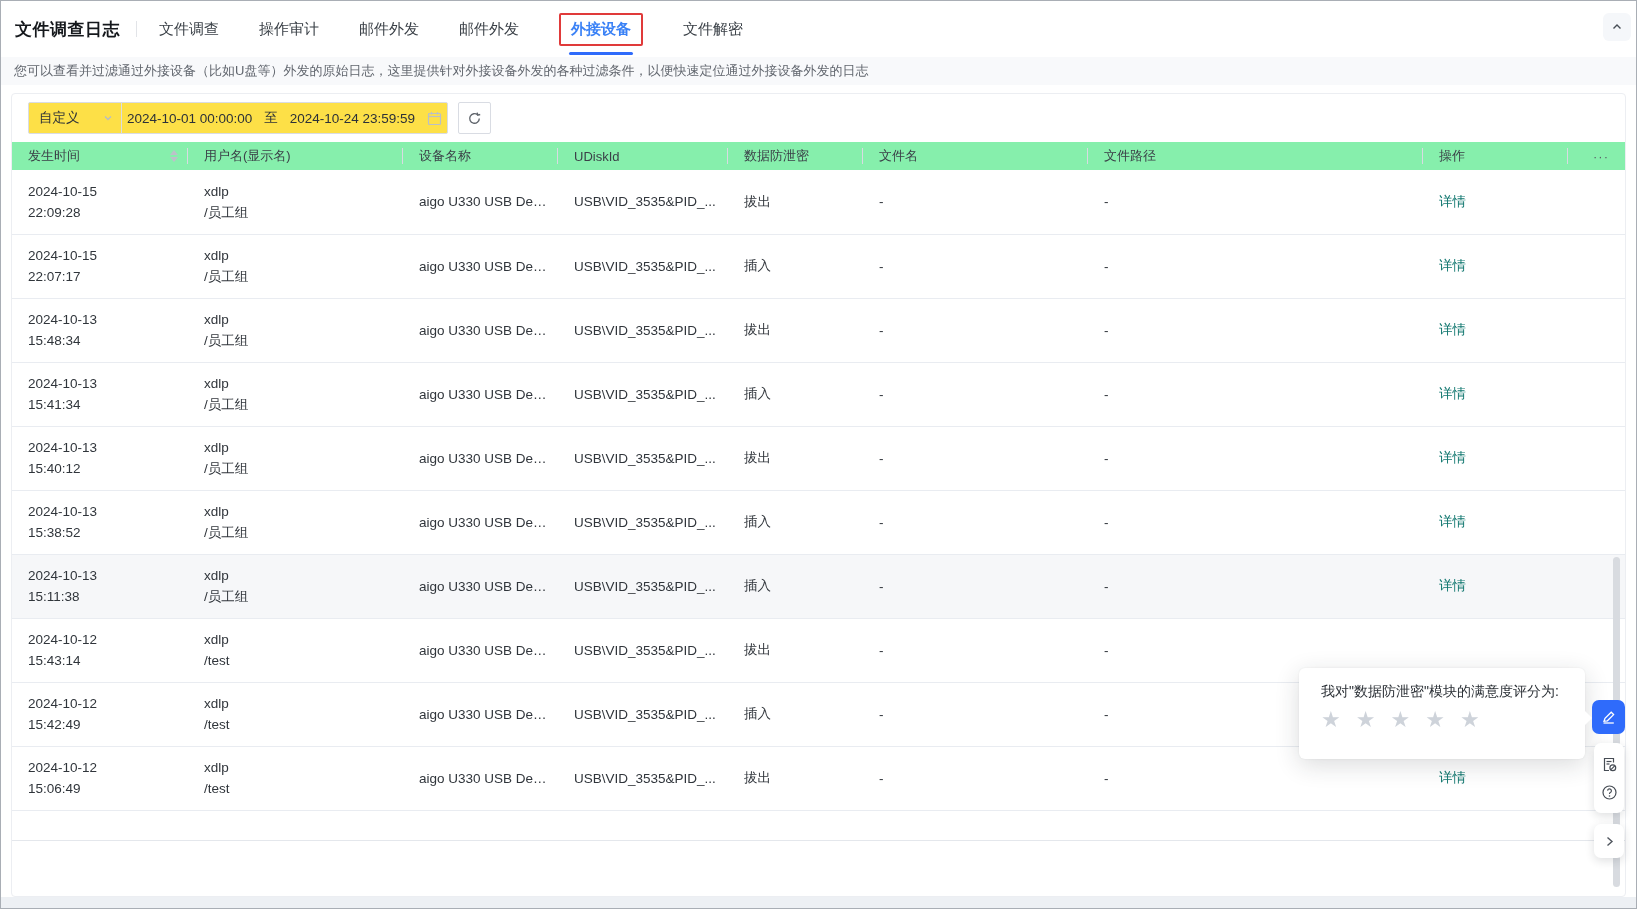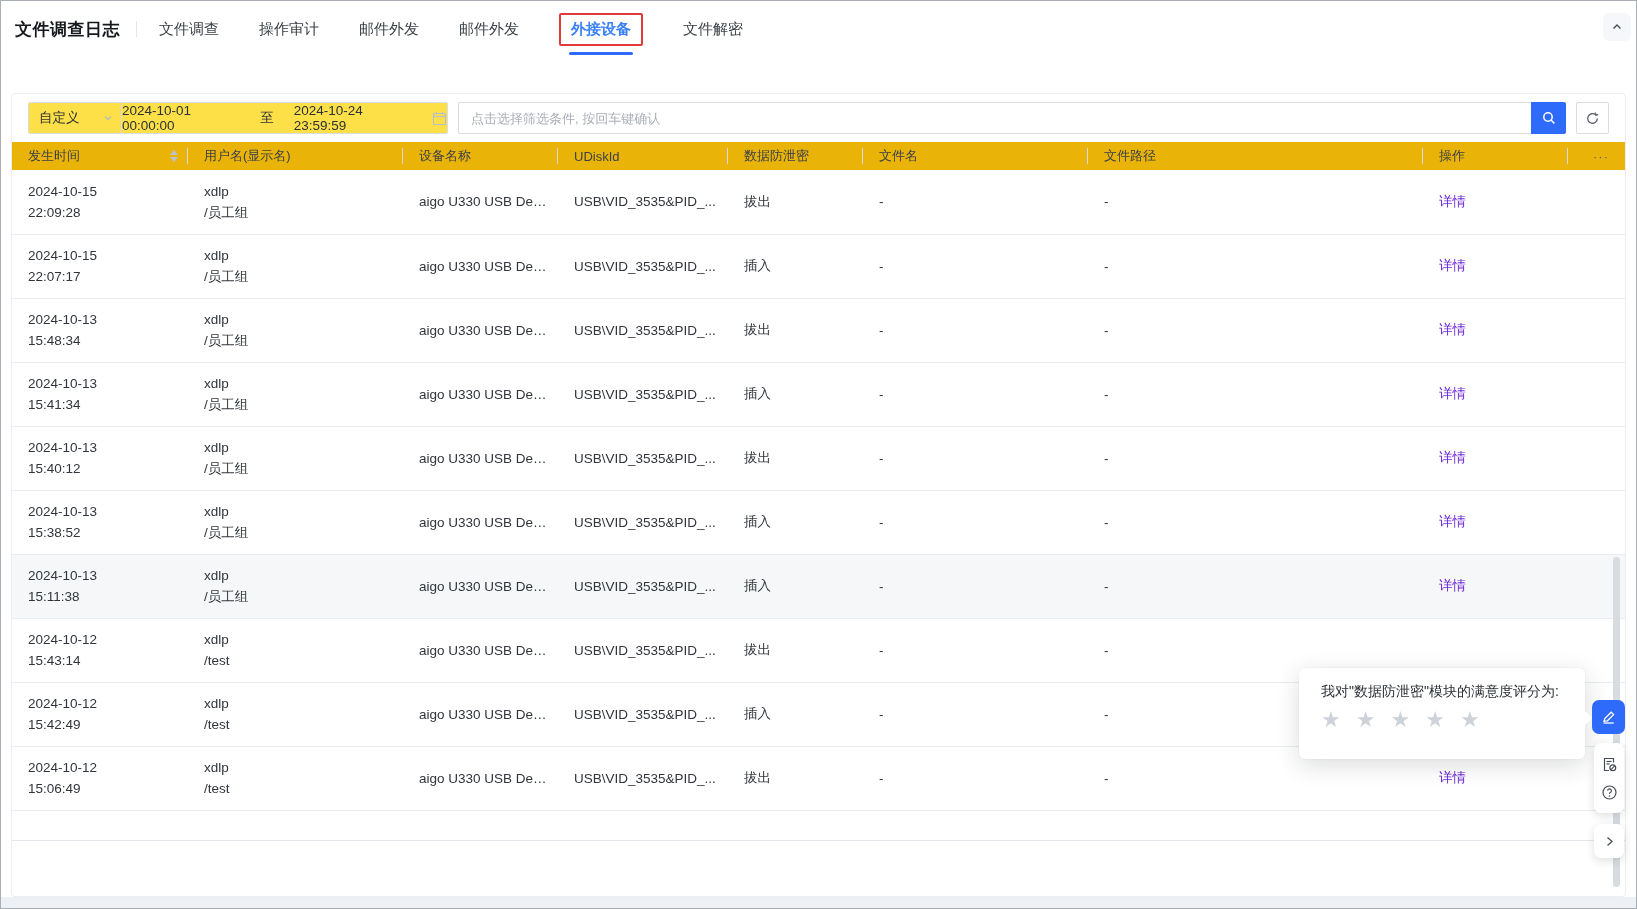--- a/index.html
+++ b/index.html
@@ -32,55 +32,55 @@
   .card { position:absolute; left:10px; right:10px; top:92px; bottom:11px;
           background:#fff; border:1px solid #eceef2; border-radius:4px; }
 
   
   .filters { position:absolute; top:8px; left:16px; right:16px; height:32px; display:flex; }
   .ctl { height:32px; border:1px solid #d9dce3; background:#fde047; display:flex;
          align-items:center; font-size:13.5px; color:#2c3138; }
   .range-select { width:94px; border-radius:2px 0 0 2px; padding:0 8px 0 10px;
          justify-content:space-between; cursor:pointer; }
   .date-box { width:327px; margin-left:-1px; border-radius:0 2px 2px 0;
-         justify-content:center; gap:20px; cursor:pointer; }
+         justify-content:center; gap:12px; cursor:pointer; }
   .date-box .cal { color:#b9bfc8; display:flex; }
   .search-wrap { flex:1; display:flex; margin-left:10px; }
   .search-input { flex:1; height:32px; border:1px solid #d9dce3; border-right:none;
          border-radius:2px 0 0 2px; padding:0 12px; font-size:13px; color:#333;
          outline:none; font-family:inherit; }
   .search-input::placeholder { color:#a9aeb6; }
   .search-btn { width:35px; height:32px; background:#2f6bfb; border:none;
          border-radius:0 2px 2px 0; display:flex; align-items:center; justify-content:center;
          cursor:pointer; }
   .refresh-btn { width:33px; height:32px; margin-left:10px; border:1px solid #d9dce3;
          background:#fff; border-radius:2px; display:flex; align-items:center;
          justify-content:center; color:#61666d; cursor:pointer; }
 
   
   .table-area { position:absolute; top:48px; left:0; right:0; bottom:55px;
                 border-bottom:1px solid #e4e7ec; overflow:hidden; }
   table { width:100%; border-collapse:collapse; table-layout:fixed; }
-  thead th { height:28px; background:#eab308; font-weight:normal; text-align:left;
+  thead th { height:28px; background:#86efac; font-weight:normal; text-align:left;
              font-size:13px; color:#3b4148; padding:0 0 0 16px; position:relative;
              white-space:nowrap; }
   thead th:not(:last-child)::after { content:""; position:absolute; right:0; top:6px;
              width:1px; height:16px; background:#d8dbe2; }
   .th-inner { display:flex; align-items:center; justify-content:space-between; padding-right:10px; }
   .sorter { display:flex; flex-direction:column; gap:2px; cursor:pointer; }
   .caret-up { width:0; height:0; border-left:4px solid transparent; border-right:4px solid transparent;
               border-bottom:5px solid #bcc1c9; }
   .caret-down { width:0; height:0; border-left:4px solid transparent; border-right:4px solid transparent;
               border-top:5px solid #bcc1c9; }
   tbody td { height:64px; padding:0 8px 0 16px; border-bottom:1px solid #e9ecf1;
              font-size:13.5px; color:#30353b; vertical-align:middle; white-space:nowrap;
              overflow:hidden; text-overflow:ellipsis; }
   tbody tr.hl { background:#f6f7f9; }
   .two-line div { line-height:21px; }
-  .detail-link { color:#6d28d9; cursor:pointer; }
+  .detail-link { color:#0f766e; cursor:pointer; }
   .th-more { color:#5a6068; letter-spacing:1px; text-align:right; padding-right:16px; cursor:pointer; }
 
   
   .pagination { position:absolute; left:0; right:0; bottom:0; height:55px; display:flex;
                 align-items:center; justify-content:flex-end; gap:14px; padding-right:16px;
                 font-size:13.5px; color:#383e45; }
   .pg-arrow { color:#9aa0a8; display:flex; cursor:pointer; padding:0 2px; }
   .pg-current { width:24px; height:24px; border-radius:50%; background:#dce8ff; color:#2f6bfb;
                 display:flex; align-items:center; justify-content:center; font-size:13px; cursor:pointer; }
   .pp-select { width:56px; height:28px; border:1px solid #d9dce3; border-radius:2px;
@@ -128,20 +128,21 @@
       </div>
   </div>
   <div class="collapse-btn">
     <span style="display:flex">
       <svg width="12" height="12" viewBox="0 0 12 12">
           <path d="M2.5 7.5 L6 4 L9.5 7.5" fill="none" stroke="currentColor" stroke-width="1.4"></path>
         </svg>
     </span>
   </div>
 
+  <div class="desc">您可以查看并过滤通过外接设备（比如U盘等）外发的原始日志，这里提供针对外接设备外发的各种过滤条件，以便快速定位通过外接设备外发的日志</div>
 
   <div class="card">
 
     <div class="filters">
       <div class="ctl range-select">
         <span>自定义</span>
         <span style="display:flex">
           <svg width="10" height="10" viewBox="0 0 10 10">
               <path d="M2 3.5 L5 6.5 L8 3.5" fill="none" stroke="#b6bcc6" stroke-width="1.3"></path>
             </svg>
@@ -152,31 +153,20 @@
         <span>至</span>
         <span>2024-10-24 23:59:59</span>
         <span class="cal">
           <svg width="15" height="15" viewBox="0 0 15 15">
               <rect x="1.5" y="2.5" width="12" height="11" rx="1" fill="none" stroke="currentColor" stroke-width="1.2"></rect>
               <line x1="1.5" y1="5.5" x2="13.5" y2="5.5" stroke="currentColor" stroke-width="1.2"></line>
               <line x1="4.5" y1="1" x2="4.5" y2="3.5" stroke="currentColor" stroke-width="1.2"></line>
               <line x1="10.5" y1="1" x2="10.5" y2="3.5" stroke="currentColor" stroke-width="1.2"></line>
             </svg>
         </span>
-      </div>
-      <div class="search-wrap">
-        <input class="search-input" placeholder="点击选择筛选条件, 按回车键确认" style="">
-        <button class="search-btn">
-          <span style="display:flex">
-            <svg width="16" height="16" viewBox="0 0 16 16">
-                <circle cx="7" cy="7" r="4.2" fill="none" stroke="#ffffff" stroke-width="1.5"></circle>
-                <line x1="10.2" y1="10.2" x2="13.4" y2="13.4" stroke="#ffffff" stroke-width="1.5"></line>
-              </svg>
-          </span>
-        </button>
       </div>
       <div class="refresh-btn">
         <span style="display:flex">
           <svg width="15" height="15" viewBox="0 0 15 15">
               <path d="M12.3 7.5 a4.8 4.8 0 1 1 -1.6 -3.6" fill="none" stroke="currentColor" stroke-width="1.4"></path>
               <path d="M10.2 1.6 L10.8 4.1 L13.2 3.5" fill="none" stroke="currentColor" stroke-width="1.4"></path>
             </svg>
         </span>
       </div>
     </div>

